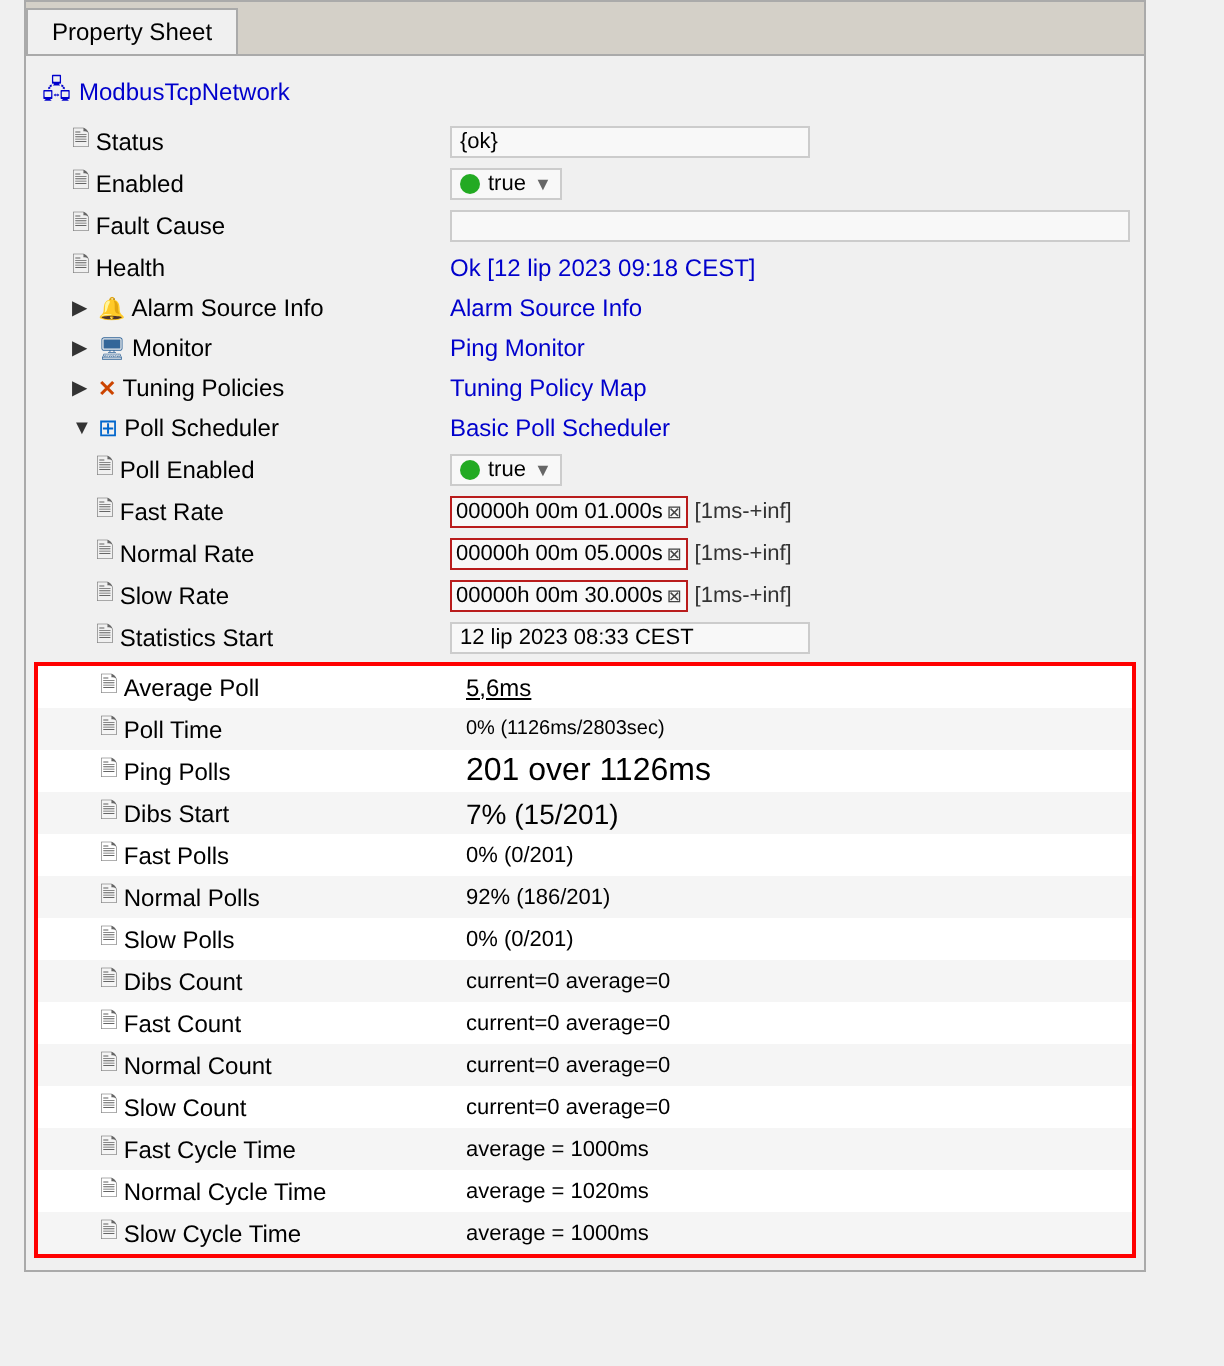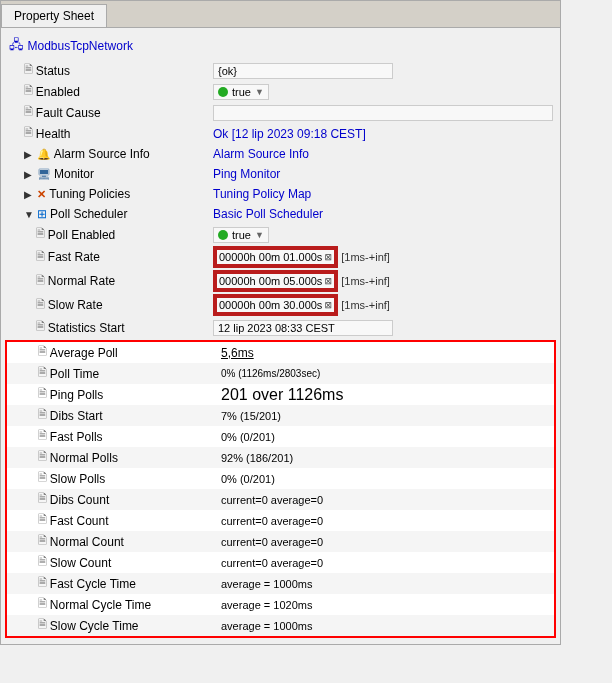--- a/index.html
+++ b/index.html
@@ -7,20 +7,21 @@
       font-family: Arial, sans-serif;
       font-size: 12px;
       background: #f0f0f0;
       width: 612px;
     }
 
     .window {
       background: #be185d;
       border: 1px solid #aaa;
       width: 561px;
+      margin-left: 12px;
     }
 
     .tab-bar {
       display: flex;
       background: #d4d0c8;
       border-bottom: 1px solid #aaa;
     }
 
     .tab {
       padding: 4px 12px;
@@ -112,21 +113,21 @@
     .dropdown-arrow {
       font-size: 9px;
       color: #666;
     }
 
     .rate-value {
       display: inline-flex;
       align-items: center;
       gap: 2px;
       background: #f8f8f8;
-      border: 4px solid #b91c1c;
+      border: 1px solid #b91c1c;
       padding: 1px 2px;
       font-size: 11px;
     }
 
     .rate-spinner {
       font-size: 9px;
       color: #444;
     }
 
     .rate-hint {
@@ -392,21 +393,21 @@
               </td>
               <td style="font-size: 16px; padding-left: 4px;">201 over 1126ms</td>
             </tr>
             <tr style="background: rgb(242, 242, 242);">
               <td class="prop-name-cell">
     <div class="prop-name-inner indent2">
       <span style="font-size:11px; color:#666;">🗎</span>
       <span>Dibs Start</span>
     </div>
               </td>
-              <td style="font-size: 11px; padding-left: 4px;">7% (15/201)</td>
+              <td style="font-size: 14px; padding-left: 4px;">7% (15/201)</td>
             </tr>
             <tr style="background: rgb(255, 255, 255);">
               <td class="prop-name-cell">
     <div class="prop-name-inner indent2">
       <span style="font-size:11px; color:#666;">🗎</span>
       <span>Fast Polls</span>
     </div>
               </td>
               <td style="font-size: 11px; padding-left: 4px;">0% (0/201)</td>
             </tr>

